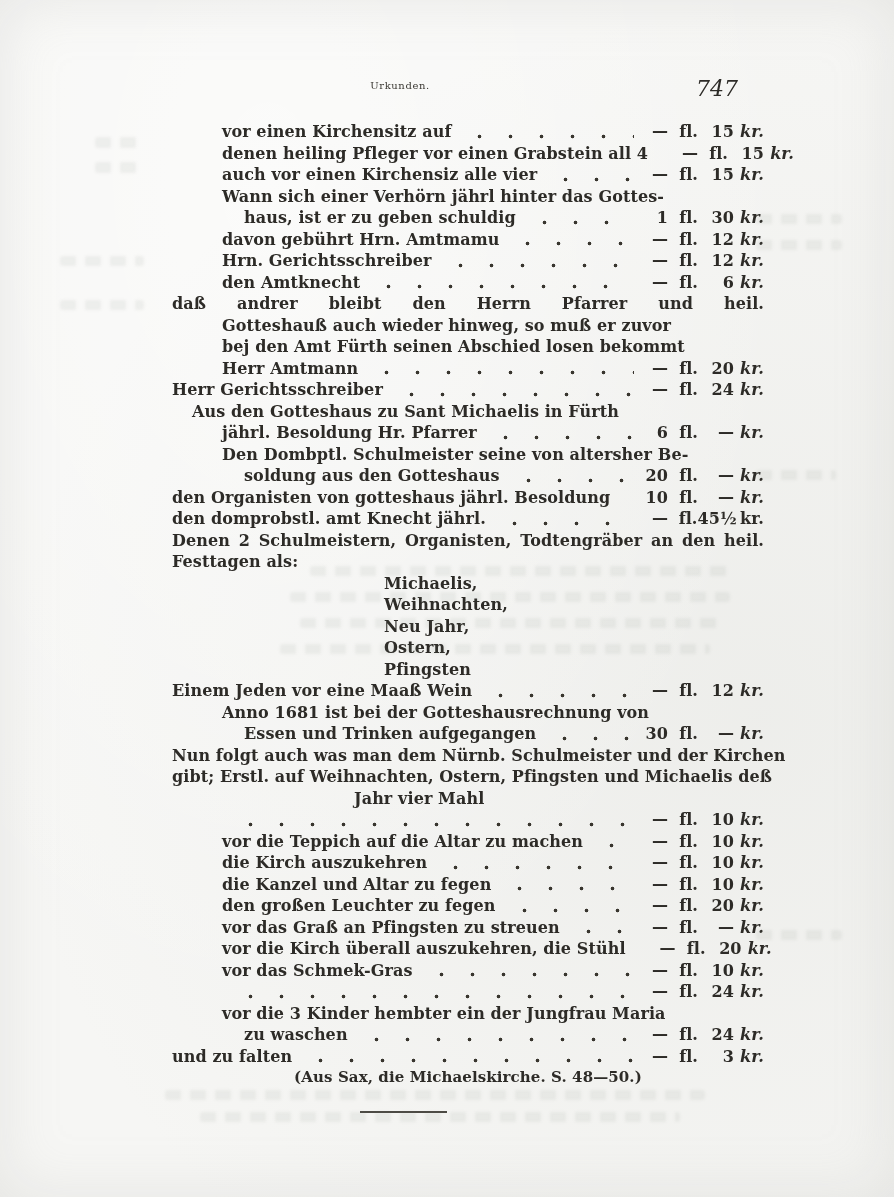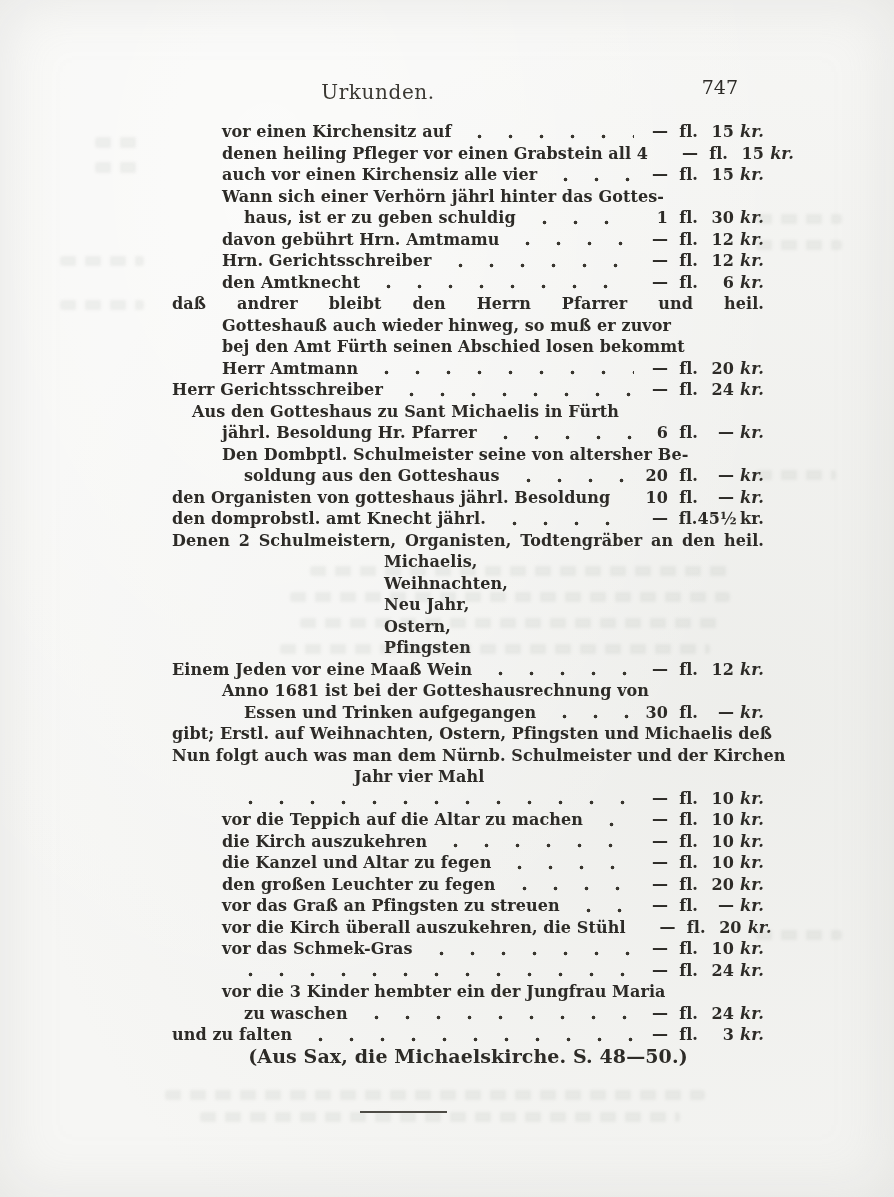--- a/index.html
+++ b/index.html
@@ -11,37 +11,37 @@
   }
   .page{
     position:absolute;inset:0;
     background:
       radial-gradient(ellipse at 30% 15%, rgba(255,255,255,.55), rgba(255,255,255,0) 60%),
       radial-gradient(ellipse at 85% 60%, rgba(198,200,193,.18), rgba(198,200,193,0) 70%),
       #f6f6f4;
     box-shadow: inset 0 0 60px rgba(175,175,168,.22);
   }
   .header-title{
-    position:absolute;top:80px;left:378px;transform:translateX(-50%);
-    font-size:20px;letter-spacing:.6px;color:#3a3832;
+    position:absolute;top:80px;left:400px;transform:translateX(-50%);
+    font-size:10px;letter-spacing:.6px;color:#3a3832;
   }
   .page-number{
     position:absolute;top:76px;right:156px;
-    font-size:19px;color:#2d2b27;
+    font-size:22px;color:#2d2b27;font-style:italic;
   }
   .content{
     position:absolute;left:153px;top:121px;width:592px;
     font-size:16px;font-weight:bold;line-height:21.5px;
     letter-spacing:.1px;
     margin-left:19px;
   }
   .line{display:flex;align-items:baseline;height:21.5px;}
   .block{display:block;white-space:nowrap;}
   .spread{text-align:justify;text-align-last:justify;}
-  .citation{text-align:center;font-size:19px;}
+  .citation{text-align:center;font-size:15px;}
   .ind05{padding-left:20px;}
   .ind1{padding-left:50px;}
   .ind2{padding-left:72px;align-items:center;}
   .list{padding-left:212px;}
   .indC{padding-left:182px;}
   .txt{flex:0 0 auto;white-space:pre;}
   .leader{
     flex:1 1 auto;min-width:6px;margin-left:10px;align-self:stretch;
     background-image:radial-gradient(circle at 2.5px 2.5px,#39362f 1.7px,rgba(0,0,0,0) 2.1px);
     background-size:31px 5px;background-repeat:repeat-x;
@@ -174,20 +174,21 @@
         <span class="amt kv">—</span>
         <span class="amt ku">kr.</span>
       </div>
       <div class="line entry ind0">
         <span class="txt">den domprobstl. amt Knecht jährl.</span>
         <span class="leader"></span>
         <span class="amt g">—</span>
         <span class="amt tight">fl.45½ kr.</span>
       </div>
       <div class="line block ind0 spread">Denen 2 Schulmeistern, Organisten, Todtengräber an den heil.</div>
+      <div class="line block ind0">Festtagen als:</div>
       <div class="line block list">Michaelis,</div>
       <div class="line block list">Weihnachten,</div>
       <div class="line block list">Neu Jahr,</div>
       <div class="line block list">Ostern,</div>
       <div class="line block list">Pfingsten</div>
       <div class="line entry ind0">
         <span class="txt">Einem Jeden vor eine Maaß Wein</span>
         <span class="leader"></span>
         <span class="amt g">—</span>
         <span class="amt fl">fl.</span>
@@ -196,22 +197,22 @@
       </div>
       <div class="line block ind1">Anno 1681 ist bei der Gotteshausrechnung von</div>
       <div class="line entry ind2">
         <span class="txt">Essen und Trinken aufgegangen</span>
         <span class="leader"></span>
         <span class="amt g">30</span>
         <span class="amt fl">fl.</span>
         <span class="amt kv">—</span>
         <span class="amt ku">kr.</span>
       </div>
+      <div class="line block ind0 spread">Nun folgt auch was man dem Nürnb. Schulmeister und der Kirchen</div>
       <div class="line block ind0 spread">gibt; Erstl. auf Weihnachten, Ostern, Pfingsten und Michaelis deß</div>
-      <div class="line block ind0 spread">Nun folgt auch was man dem Nürnb. Schulmeister und der Kirchen</div>
       <div class="line block indC">Jahr vier Mahl</div>
       <div class="line entry ind1">
         <span class="leader"></span>
         <span class="amt g">—</span>
         <span class="amt fl">fl.</span>
         <span class="amt kv">10</span>
         <span class="amt ku">kr.</span>
       </div>
       <div class="line entry ind1">
         <span class="txt">vor die Teppich auf die Altar zu machen</span>

